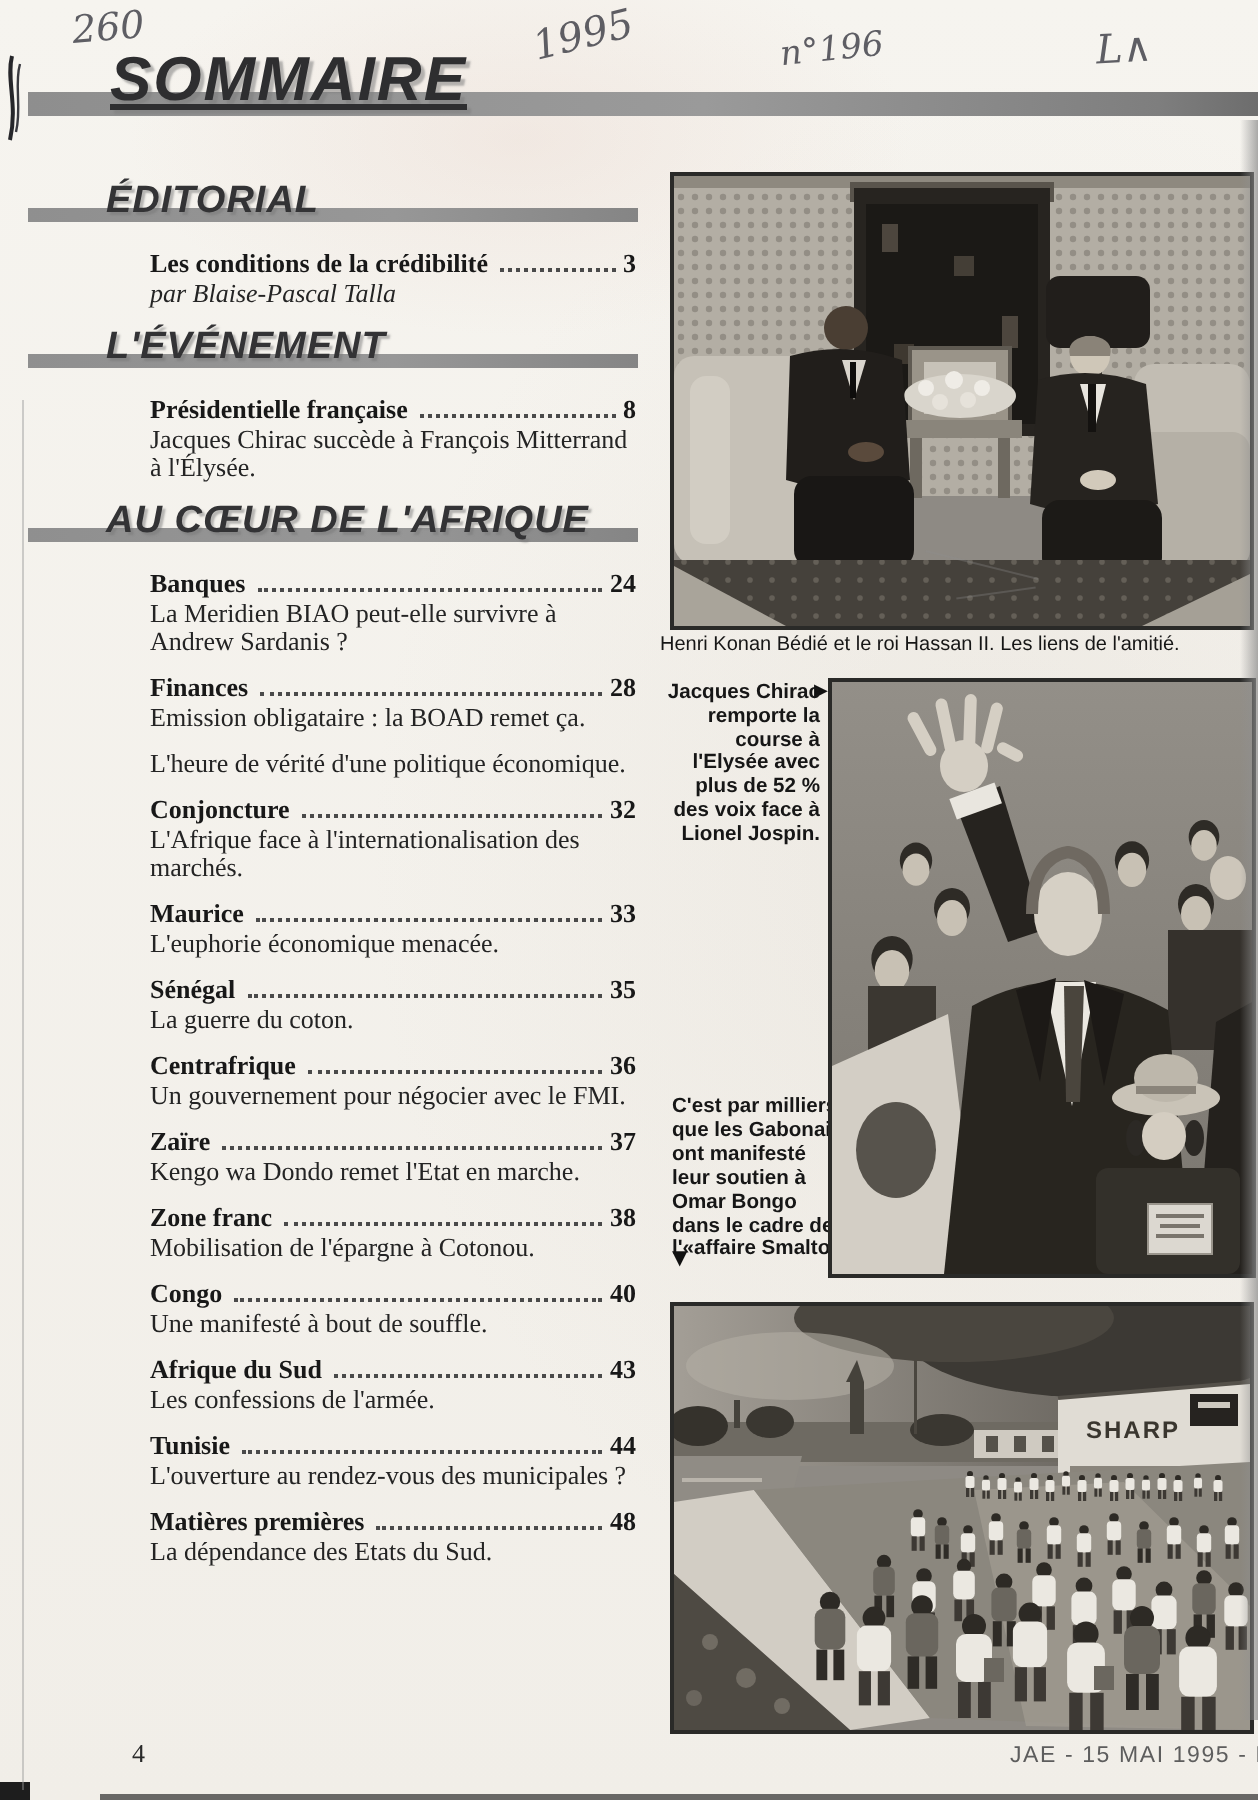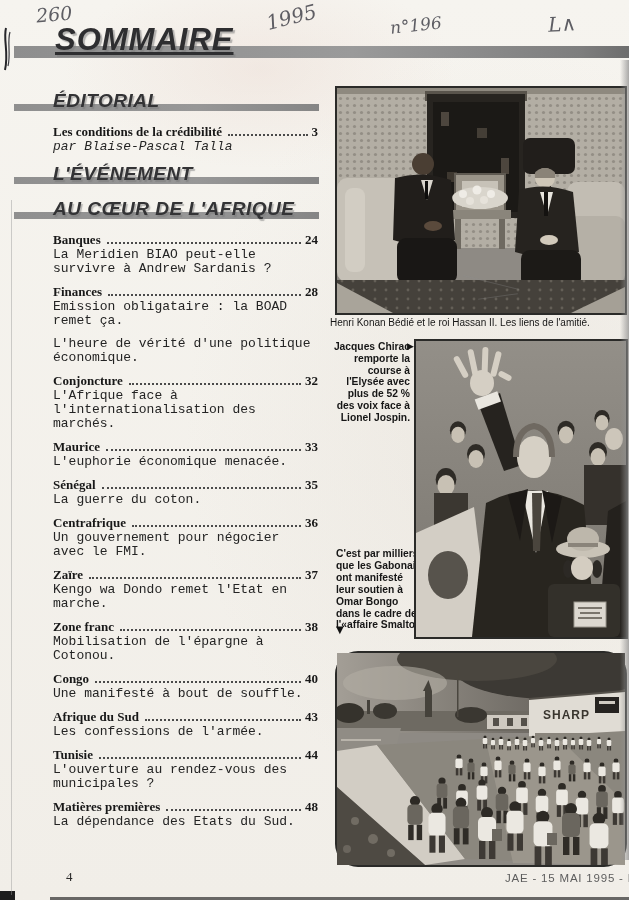--- a/index.html
+++ b/index.html
@@ -25,31 +25,31 @@
     text-shadow:2px 2px 1px rgba(125,125,125,.55);z-index:2;text-decoration:underline;}
   
   .toc{position:absolute;left:53px;top:90px;width:265px;}
   .section{margin-bottom:5px;}
   .sec-heading{position:relative;z-index:0;margin:0 0 13px 0;
     font-family:"Liberation Sans",sans-serif;font-style:italic;font-weight:bold;
     font-size:19px;line-height:22px;letter-spacing:.5px;color:#333335;
     text-shadow:1.5px 1.5px 1px rgba(120,120,120,.5);}
   .sec-heading::after{content:"";position:absolute;left:-39px;right:-1px;bottom:1px;height:7px;
     background:linear-gradient(to right,#8f8f8f,#979797 60%,#858585);z-index:-1;}
-  .entry{margin-bottom:9px;}
+  .entry{margin-bottom:9px;margin-left:22px;}
   .toc-line{display:flex;align-items:flex-end;font-weight:bold;font-size:13px;line-height:13px;color:#181818;}
   .toc-dots{flex:1;border-bottom:2px dotted #4a4a4a;margin:0 4px 2px 6px;min-width:20px;}
-  .toc-desc{font-size:13px;line-height:14px;color:#242424;margin-top:2px;font-family:Liberation Mono, monospace;}
+  .toc-desc{font-size:13px;line-height:14px;color:#242424;margin-top:2px;}
   .toc-desc.italic{font-style:italic;}
   
   .photo{position:absolute;box-shadow:0 0 0 2px #2a2a28;background:#8e8a84;}
   .photo svg{display:block;}
   #photo1{left:337px;top:88px;width:288px;height:225px;}
   #photo2{left:416px;top:341px;width:210px;height:296px;}
-  #photo3{left:337px;top:653px;width:288px;height:212px;border-radius:21px;}
+  #photo3{left:337px;top:653px;width:288px;height:212px;}
   .caption{font-family:"Liberation Sans",sans-serif;color:#161616;}
   #cap1{position:absolute;left:330px;top:317px;width:300px;text-align:left;font-size:10px;white-space:nowrap;}
   #cap2top{position:absolute;left:330px;top:341px;width:80px;text-align:right;font-size:10.3px;line-height:11.8px;font-weight:bold;}
   #cap2bot{position:absolute;left:336px;top:548px;width:88px;text-align:left;font-size:10.3px;line-height:11.9px;font-weight:bold;}
   .arrow-r{position:absolute;left:407px;top:341px;font-size:9px;color:#111;
     font-family:"DejaVu Sans",sans-serif;}
   .arrow-d{position:absolute;left:336px;top:624px;font-size:10px;color:#111;
     font-family:"DejaVu Sans",sans-serif;}
   
   .page-num{position:absolute;left:66px;top:869px;font-size:13px;color:#2a2a2a;}
@@ -89,20 +89,30 @@
         <span class="toc-dots"></span>
         <span class="toc-page">3</span>
       </div>
       <div class="toc-desc italic">par Blaise-Pascal Talla</div>
     </div>
   </div>
     </div>
 
     <div class="section">
       <h2 class="sec-heading">L'ÉVÉNEMENT</h2>
+      <div>
+    <div class="entry">
+      <div class="toc-line">
+        <span>Présidentielle française</span>
+        <span class="toc-dots"></span>
+        <span class="toc-page">8</span>
+      </div>
+      <div class="toc-desc">Jacques Chirac succède à François Mitterrand à l'Élysée.</div>
+    </div>
+  </div>
     </div>
 
     <div class="section">
       <h2 class="sec-heading">AU CŒUR DE L'AFRIQUE</h2>
       <div>
     <div class="entry">
       <div class="toc-line">
         <span>Banques</span>
         <span class="toc-dots"></span>
         <span class="toc-page">24</span>

